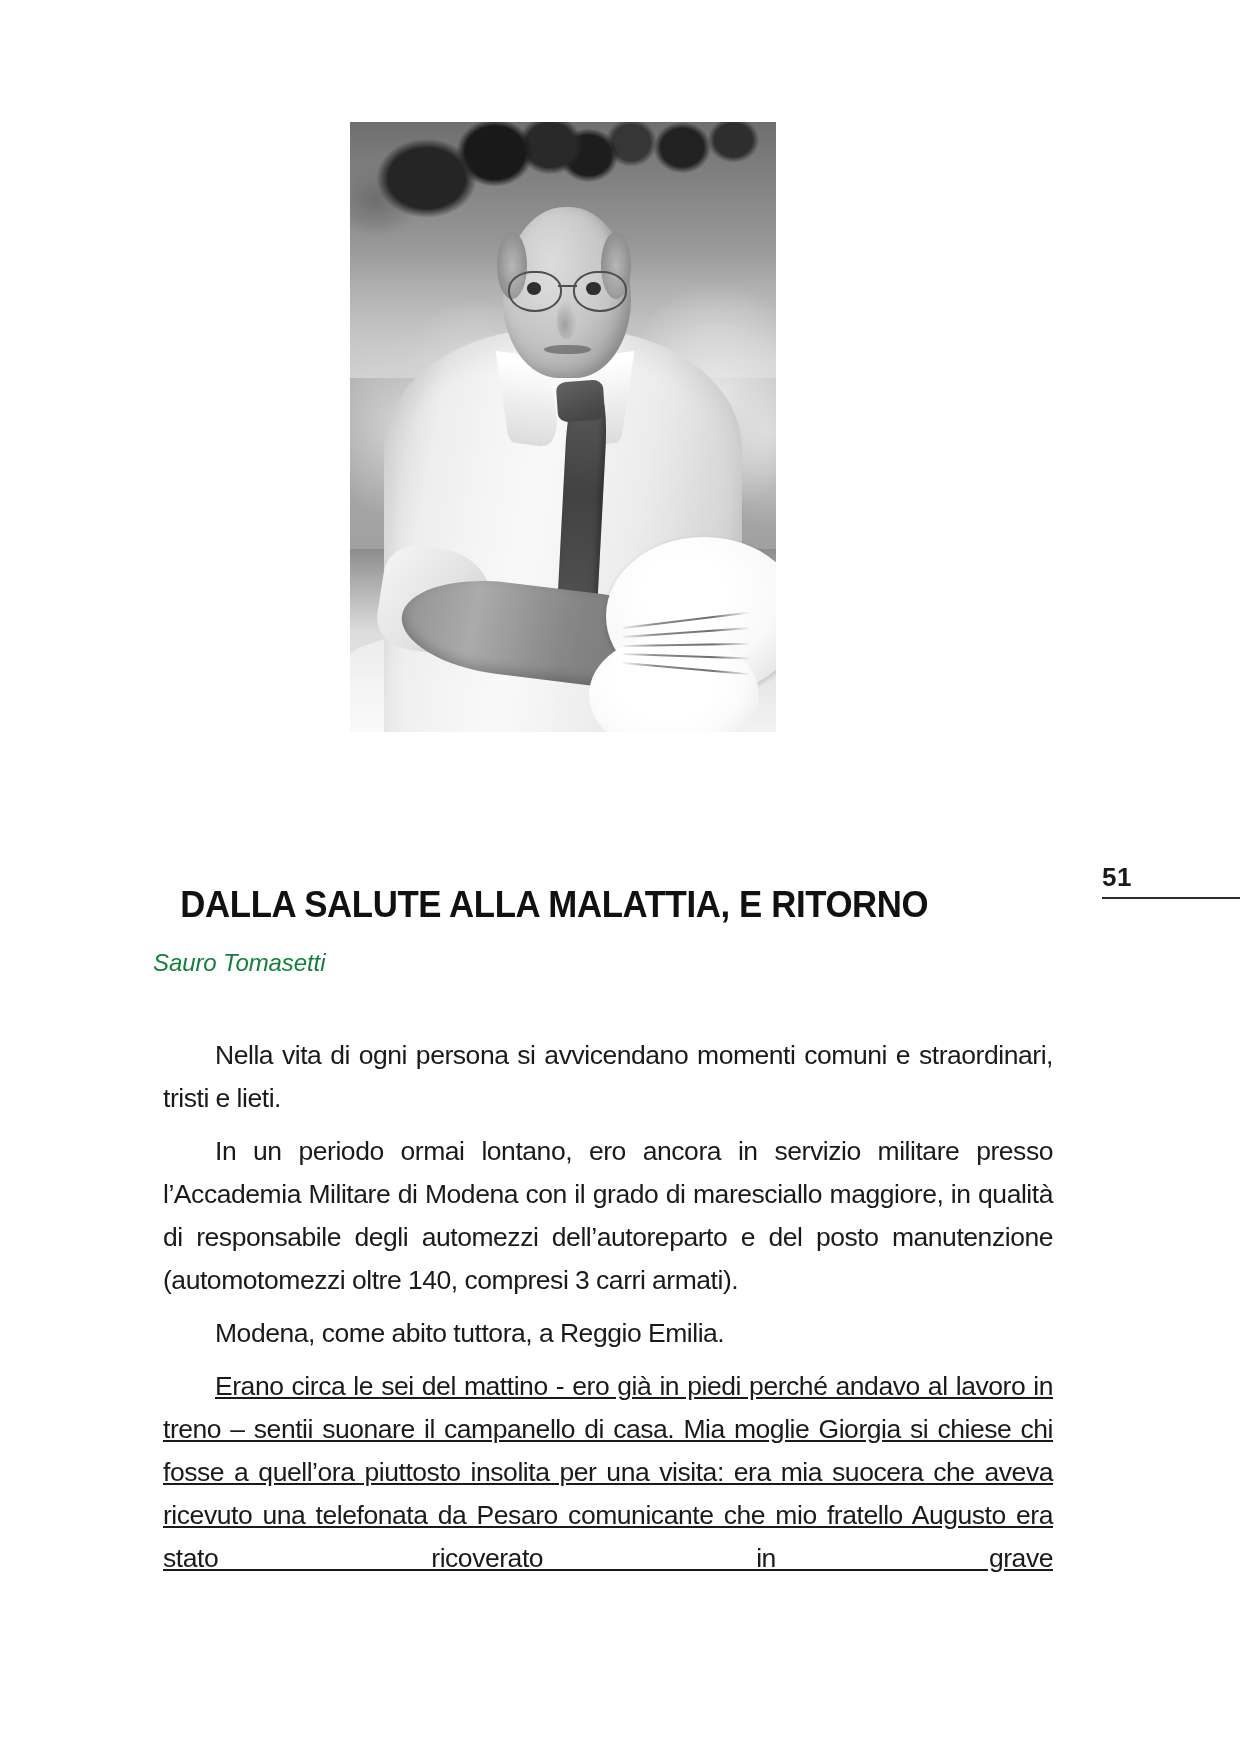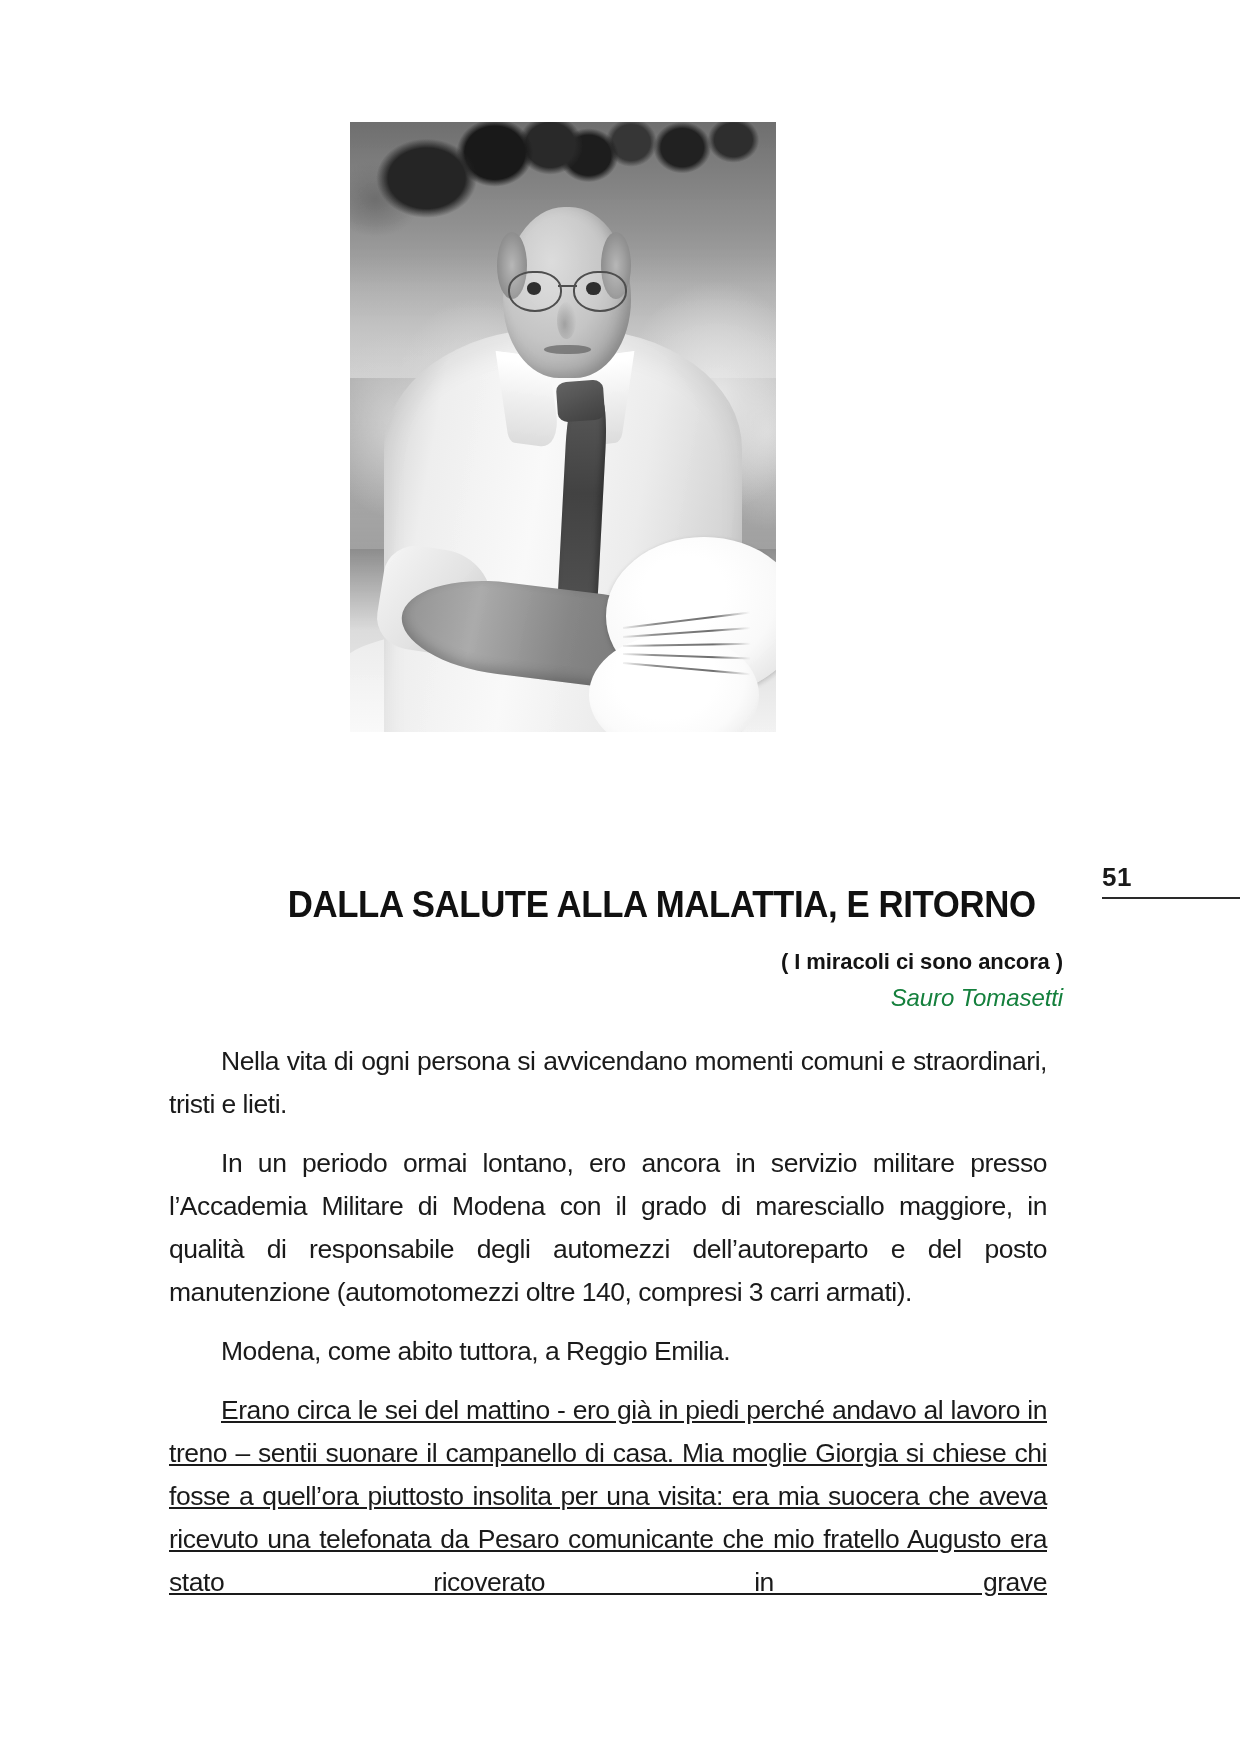--- a/index.html
+++ b/index.html
@@ -287,21 +287,21 @@
     background: #2a2a2a;
     width: 138px;
   }
 
   
   .article-head {
     position: absolute;
     left: 153px;
     top: 860px;
     width: 910px;
-    text-align: right;
+    text-align: left;
   }
   .article-title {
     font-size: 37px;
     font-weight: bold;
     letter-spacing: -0.4px;
     line-height: 1.06;
     color: #111111;
     white-space: nowrap;
     transform: scaleX(0.94);
     transform-origin: center;
@@ -328,21 +328,21 @@
     top: 1024px;
     width: 910px;
   }
   .para {
     font-size: 26.5px;
     line-height: 43px;
     text-align: justify;
     text-justify: inter-word;
     letter-spacing: -0.45px;
     word-spacing: -0.2px;
-    margin: 16px;
+    margin: 10px;
     color: #1a1a1a;
     hyphens: none;
   }
   .para .indent {
     display: inline-block;
     width: 52px;
   }
   
   .para.continues {
     text-align-last: justify;
@@ -390,21 +390,20 @@
   </div>
 </div>
 
 <div class="folio">
   <div class="folio-number">51</div>
   <div class="folio-rule"></div>
 </div>
 
 <header class="article-head">
   <h1 class="article-title">DALLA SALUTE ALLA MALATTIA, E RITORNO</h1>
-  <div class="article-subtitle">( I  miracoli ci sono ancora )</div>
   <div class="article-author">Sauro Tomasetti</div>
 </header>
 
 <section class="article-body">
   <p class="para"><span class="indent"></span><span>Nella vita di ogni persona si avvicendano momenti comuni e straordinari, tristi e lieti.</span></p>
   <p class="para"><span class="indent"></span><span>In un periodo ormai lontano, ero ancora in servizio militare presso l’Accademia Militare di Modena con il grado di maresciallo maggiore, in qualità di responsabile degli automezzi dell’autoreparto e del posto manutenzione (automotomezzi oltre 140, compresi 3 carri armati).</span></p>
   <p class="para"><span class="indent"></span><span>Modena, come abito tuttora, a Reggio Emilia.</span></p>
   <p class="para continues"><span class="indent"></span><span>Erano circa le sei del mattino -  ero già in piedi perché andavo al lavoro in treno – sentii suonare il campanello di casa. Mia moglie Giorgia si chiese chi fosse a quell’ora piuttosto insolita per una visita: era mia suocera che aveva ricevuto una telefonata da Pesaro comunicante che mio fratello Augusto era stato ricoverato in grave</span></p>
 </section>
 

